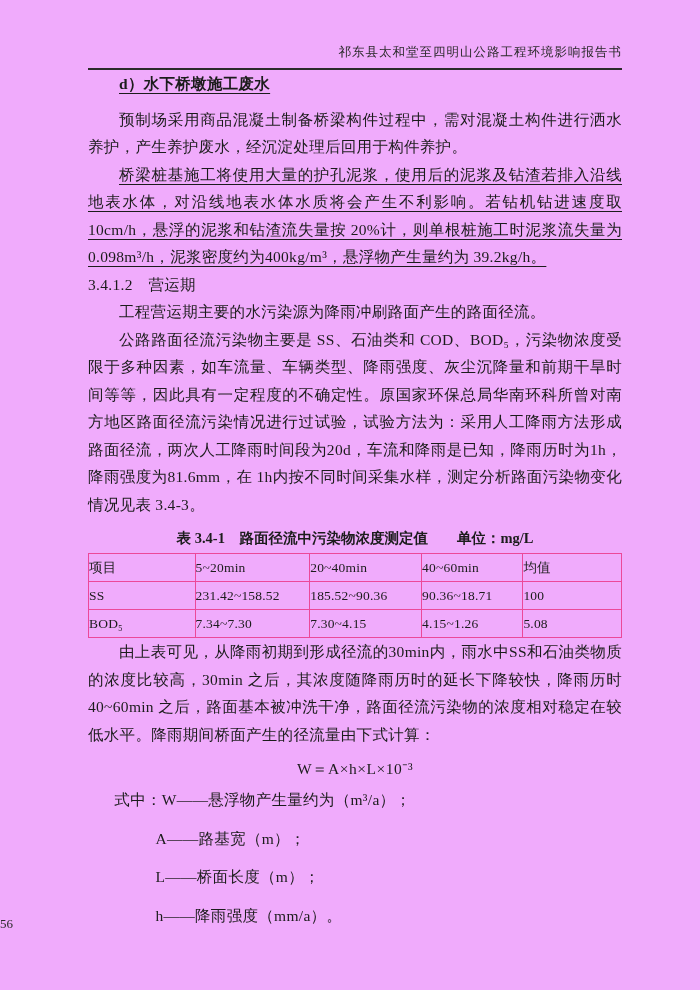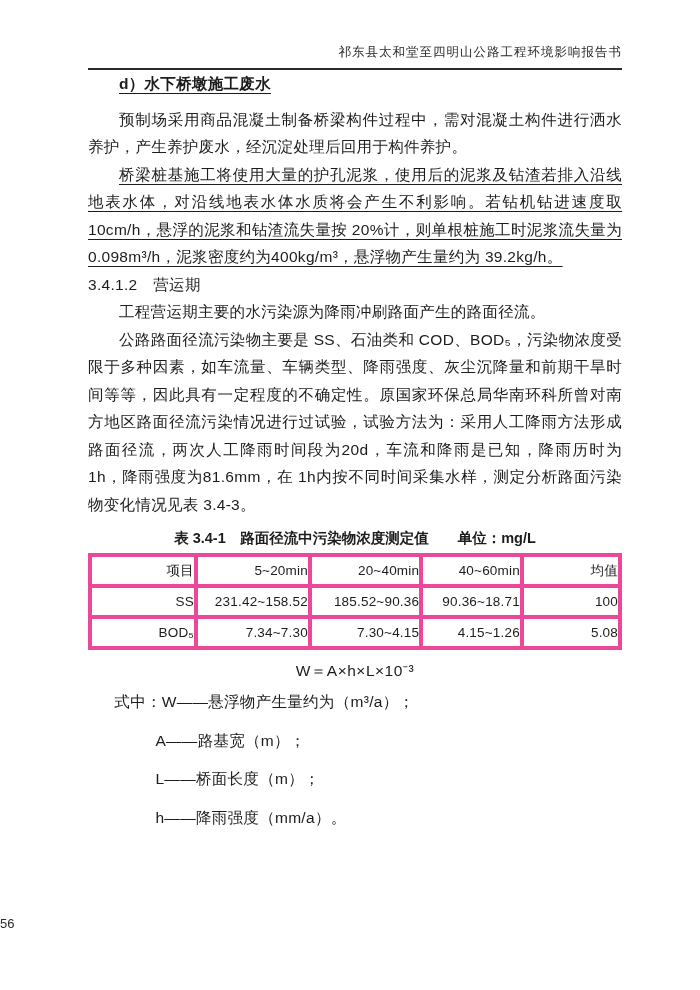--- a/index.html
+++ b/index.html
@@ -1,19 +1,19 @@
 <!DOCTYPE html>
 <html><head>
 <meta charset="utf-8">
 <style>
   html,body{margin:0;padding:0;background:#9a9a9a;}
   .page{
-    width:700px;height:990px;background:#ffffff;position:relative;
+    width:700px;height:990px;background:#f0abfc;position:relative;
     margin:0 auto;overflow:hidden;
-    font-family:Liberation Sans, sans-serif;
+    font-family:Liberation Serif, serif;
     color:#1c1c1c;
     box-sizing:border-box;
     padding:44px 78px 0 88px;
   }
   .header{
     text-align:right;
     font-size:12.5px;
     letter-spacing:1px;
     padding-bottom:7px;
     border-bottom:2px solid #2b2b2b;
@@ -41,22 +41,22 @@
     font-size:14.5px;
     line-height:22px;
   }
   table.data{
     width:100%;
     border-collapse:collapse;
     border:1.5px solid #2b2b2b;
     font-size:13.5px;
   }
   table.data th, table.data td{
-    border:4px solid #ec4899;
-    text-align:right;
+    border:1px solid #ec4899;
+    text-align:left;
     padding:0;
     height:27px;
     font-weight:normal;
     letter-spacing:0.2px;
   }
   .after-table{margin-top:17px;}
   .formula{
     margin:7px 0 3px 0;
     text-align:center;
     font-size:15.5px;
@@ -127,20 +127,21 @@
         <tr>
           <td>BOD₅</td>
           <td>7.34~7.30</td>
           <td>7.30~4.15</td>
           <td>4.15~1.26</td>
           <td>5.08</td>
         </tr>
       </tbody>
   </table>
 
+  <p class="body after-table">由上表可见，从降雨初期到形成径流的30min内，雨水中SS和石油类物质的浓度比较高，30min 之后，其浓度随降雨历时的延长下降较快，降雨历时 40~60min 之后，路面基本被冲洗干净，路面径流污染物的浓度相对稳定在较低水平。降雨期间桥面产生的径流量由下式计算：</p>
 
   <div class="formula">W＝A×h×L×10⁻³</div>
 
   <p class="def def-lead">式中：W——悬浮物产生量约为（m³/a）；</p>
   <p class="def def-item">A——路基宽（m）；</p>
   <p class="def def-item">L——桥面长度（m）；</p>
   <p class="def def-item">h——降雨强度（mm/a）。</p>
 
   <div class="page-number">56</div>
 

